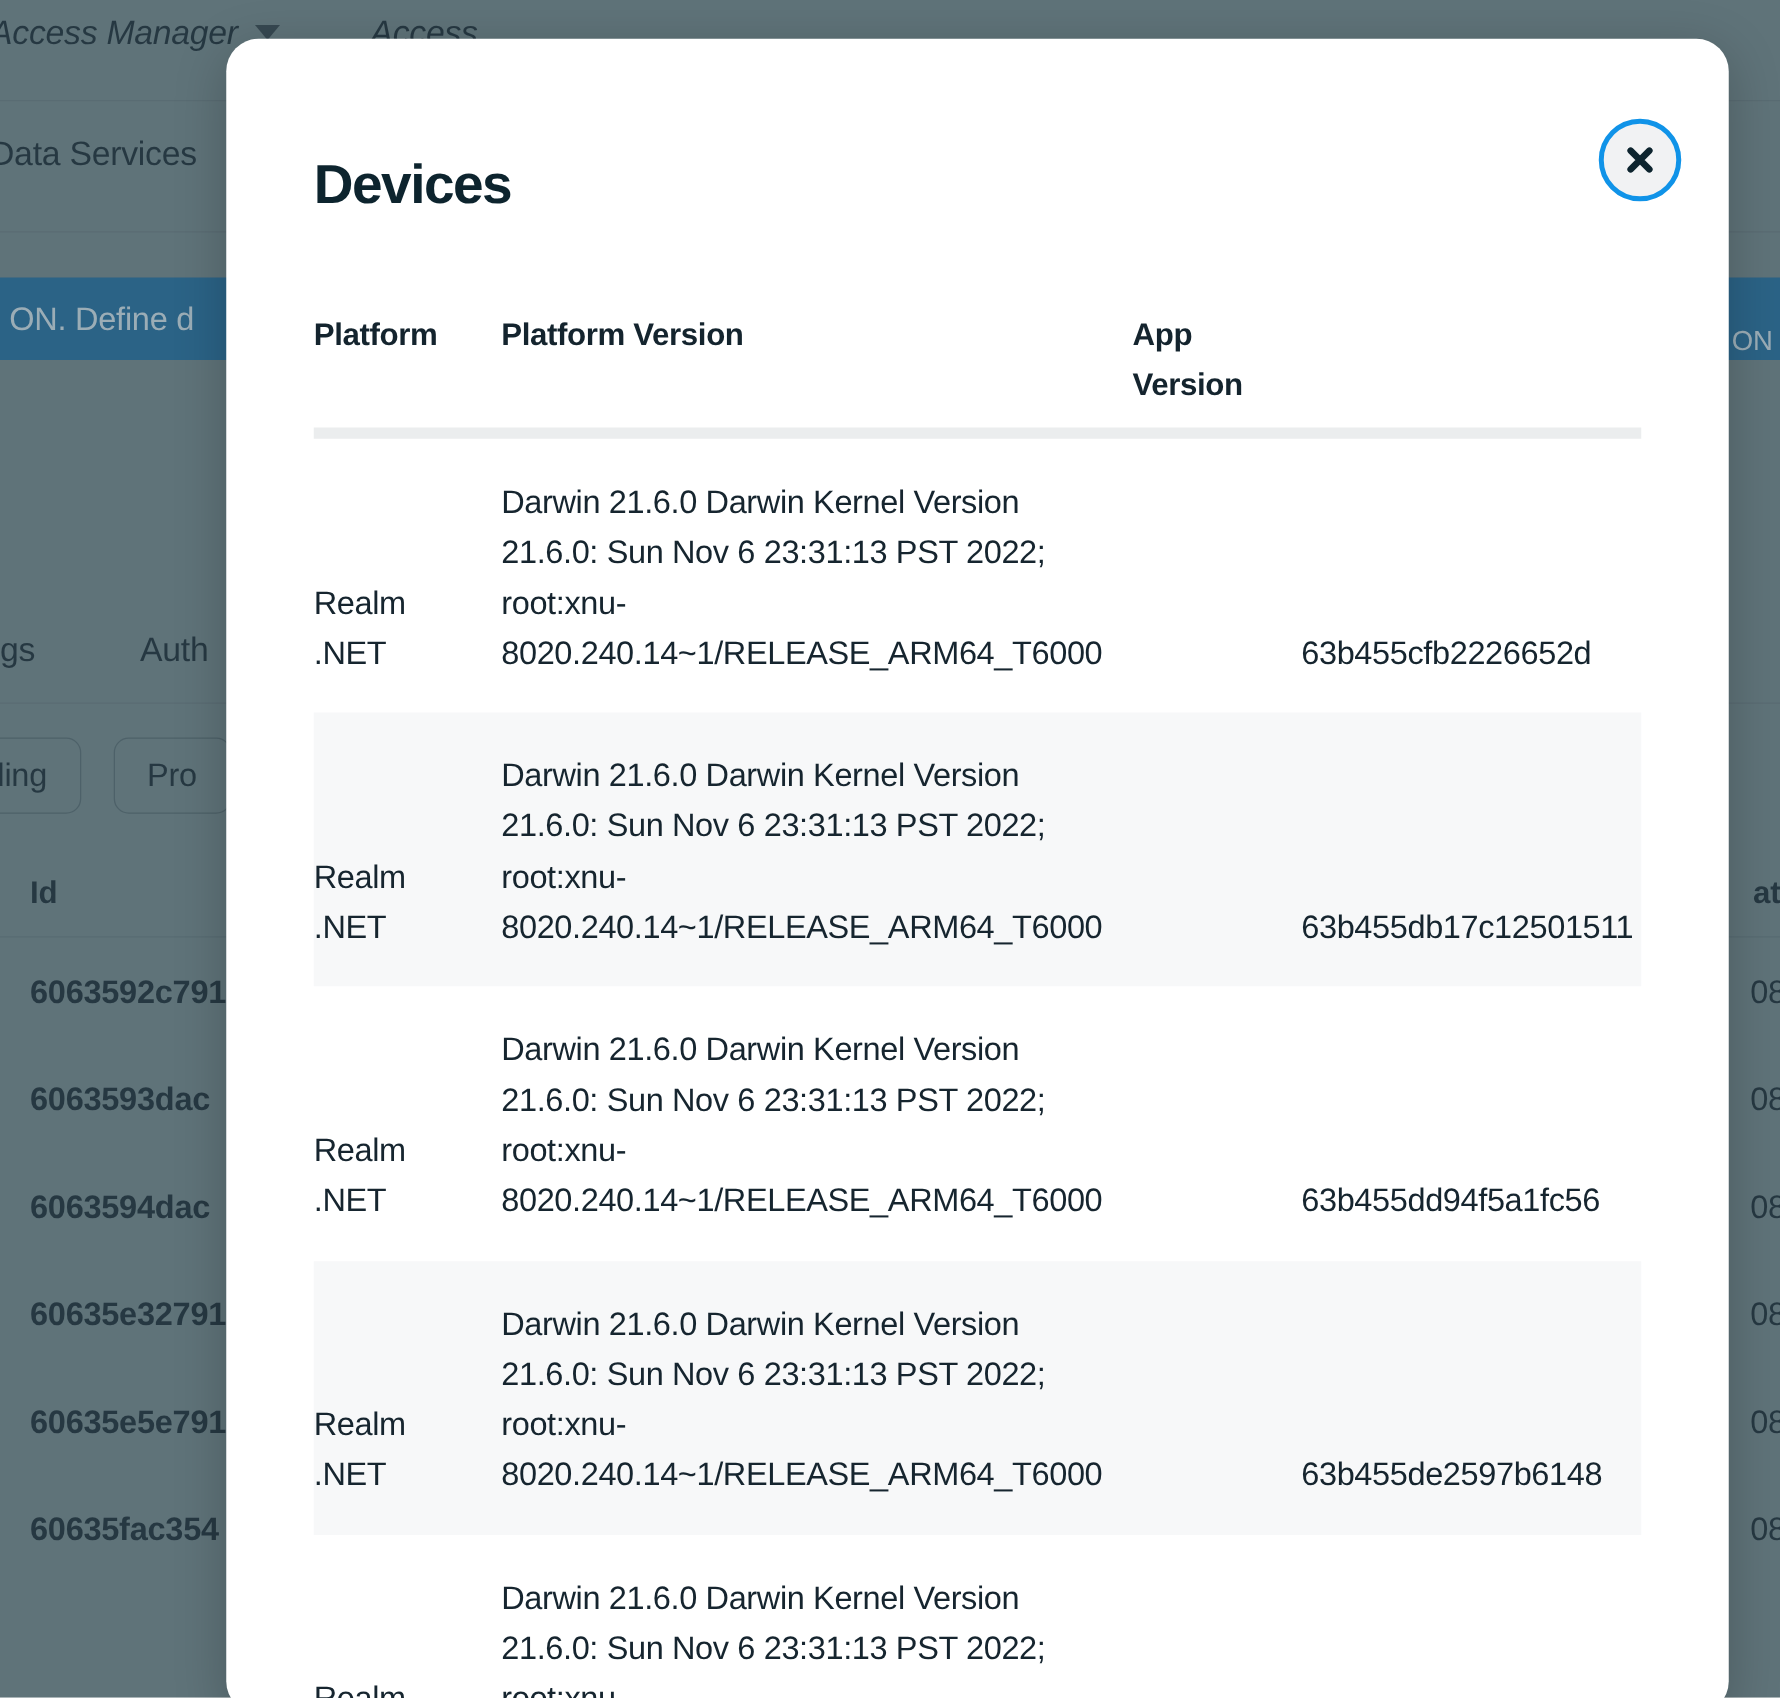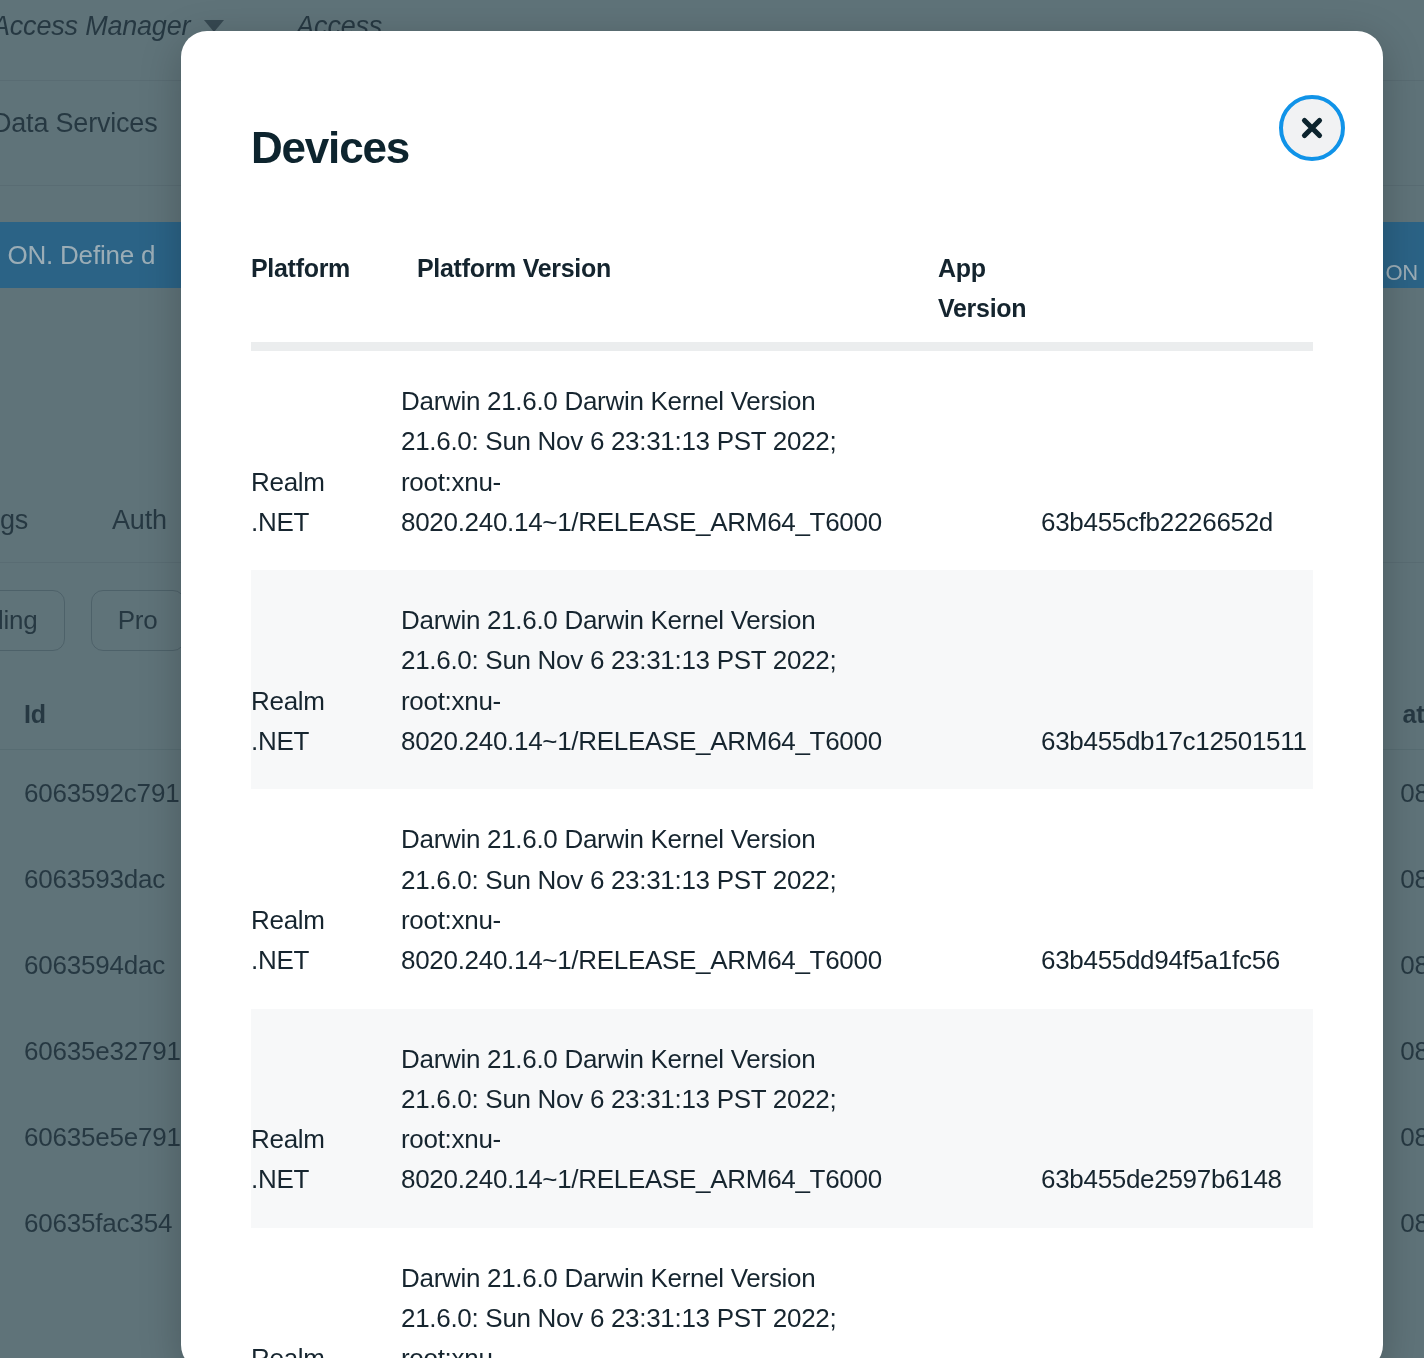--- a/index.html
+++ b/index.html
@@ -148,21 +148,21 @@
   }
   #bg-table .bg-tr {
     display: flex;
     justify-content: space-between;
     align-items: center;
     height: 86px;
     font-size: 26px;
     letter-spacing: -0.2px;
     color: #12222c;
   }
-  #bg-table .bg-td-id { margin-left: 24px; white-space: nowrap; }
+  #bg-table .bg-td-id { margin-left: 24px; white-space: nowrap; font-weight: bold; }
   #bg-table .bg-td-date { margin-right: -26px; white-space: nowrap; }
 
   
   #dim-overlay {
     position: absolute;
     inset: 0;
     background: rgba(75,98,106,0.36);
     pointer-events: none;
   }
 
@@ -213,21 +213,20 @@
     position: absolute;
     left: 70px;
     top: 217px;
     right: 70px;
   }
 
   .dv-header {
     display: flex;
     align-items: flex-start;
     padding-bottom: 14px;
-    gap: 16px;
   }
   .dv-header .dv-cell {
     font-size: 25px;
     font-weight: 700;
     color: #14242e;
     letter-spacing: -0.3px;
     line-height: 1.6;
   }
 
   .dv-divider {

